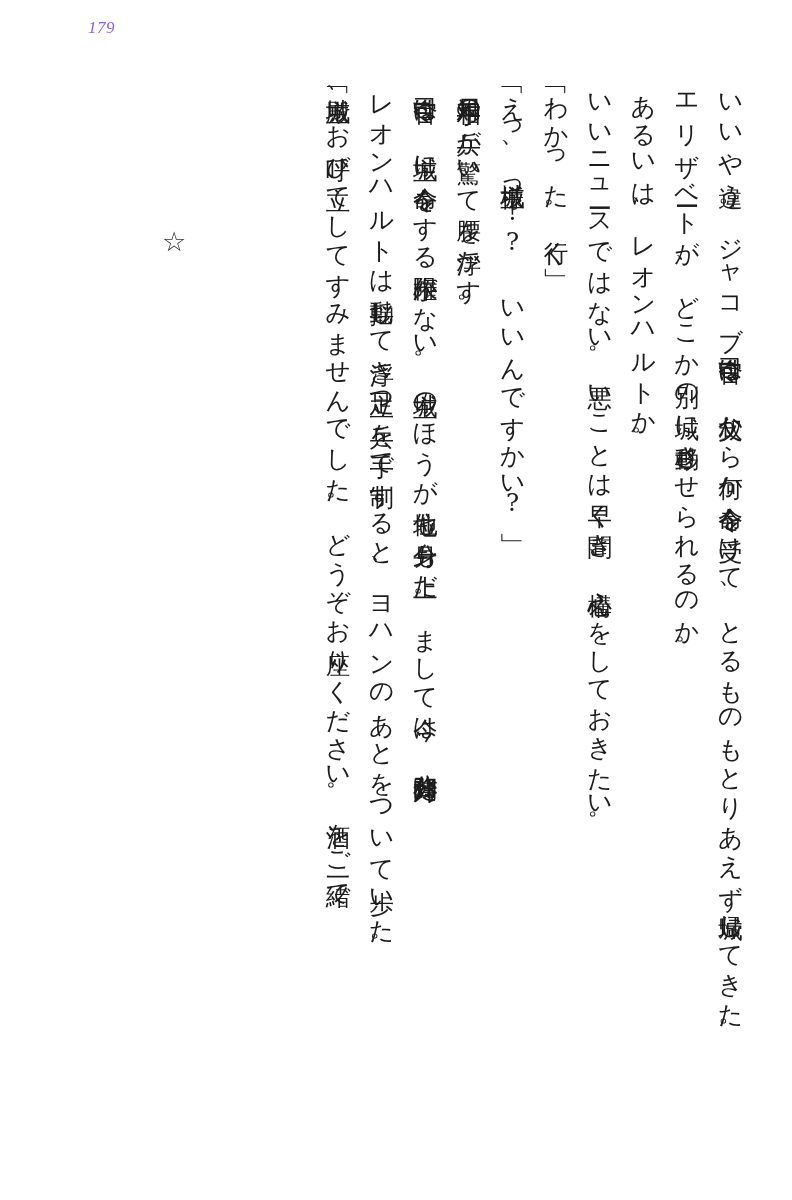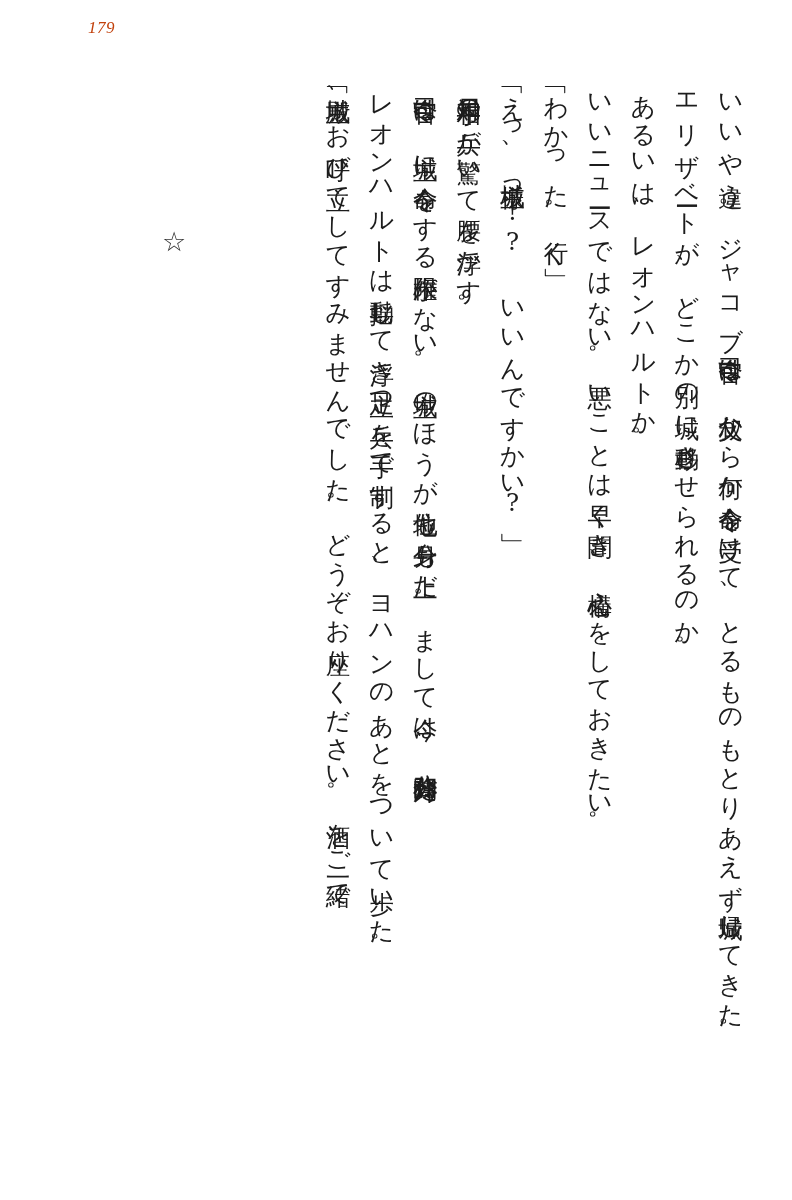--- a/index.html
+++ b/index.html
@@ -16,21 +16,21 @@
     font-family: "DejaVu Serif", "Liberation Serif", serif;
     color: #1a1a1a;
   }
   .page-number {
     position: absolute;
     top: 18px;
     left: 88px;
     font-family: "Liberation Serif", "DejaVu Serif", serif;
     font-size: 17px;
     font-style: italic;
-    color: #c2410c;
+    color: #8b5cf6;
     letter-spacing: 0.5px;
   }
   .body-text {
     position: absolute;
     top: 78px;
     left: 40px;
     width: 712px;
     height: 1090px;
     writing-mode: vertical-rl;
     text-orientation: upright;

